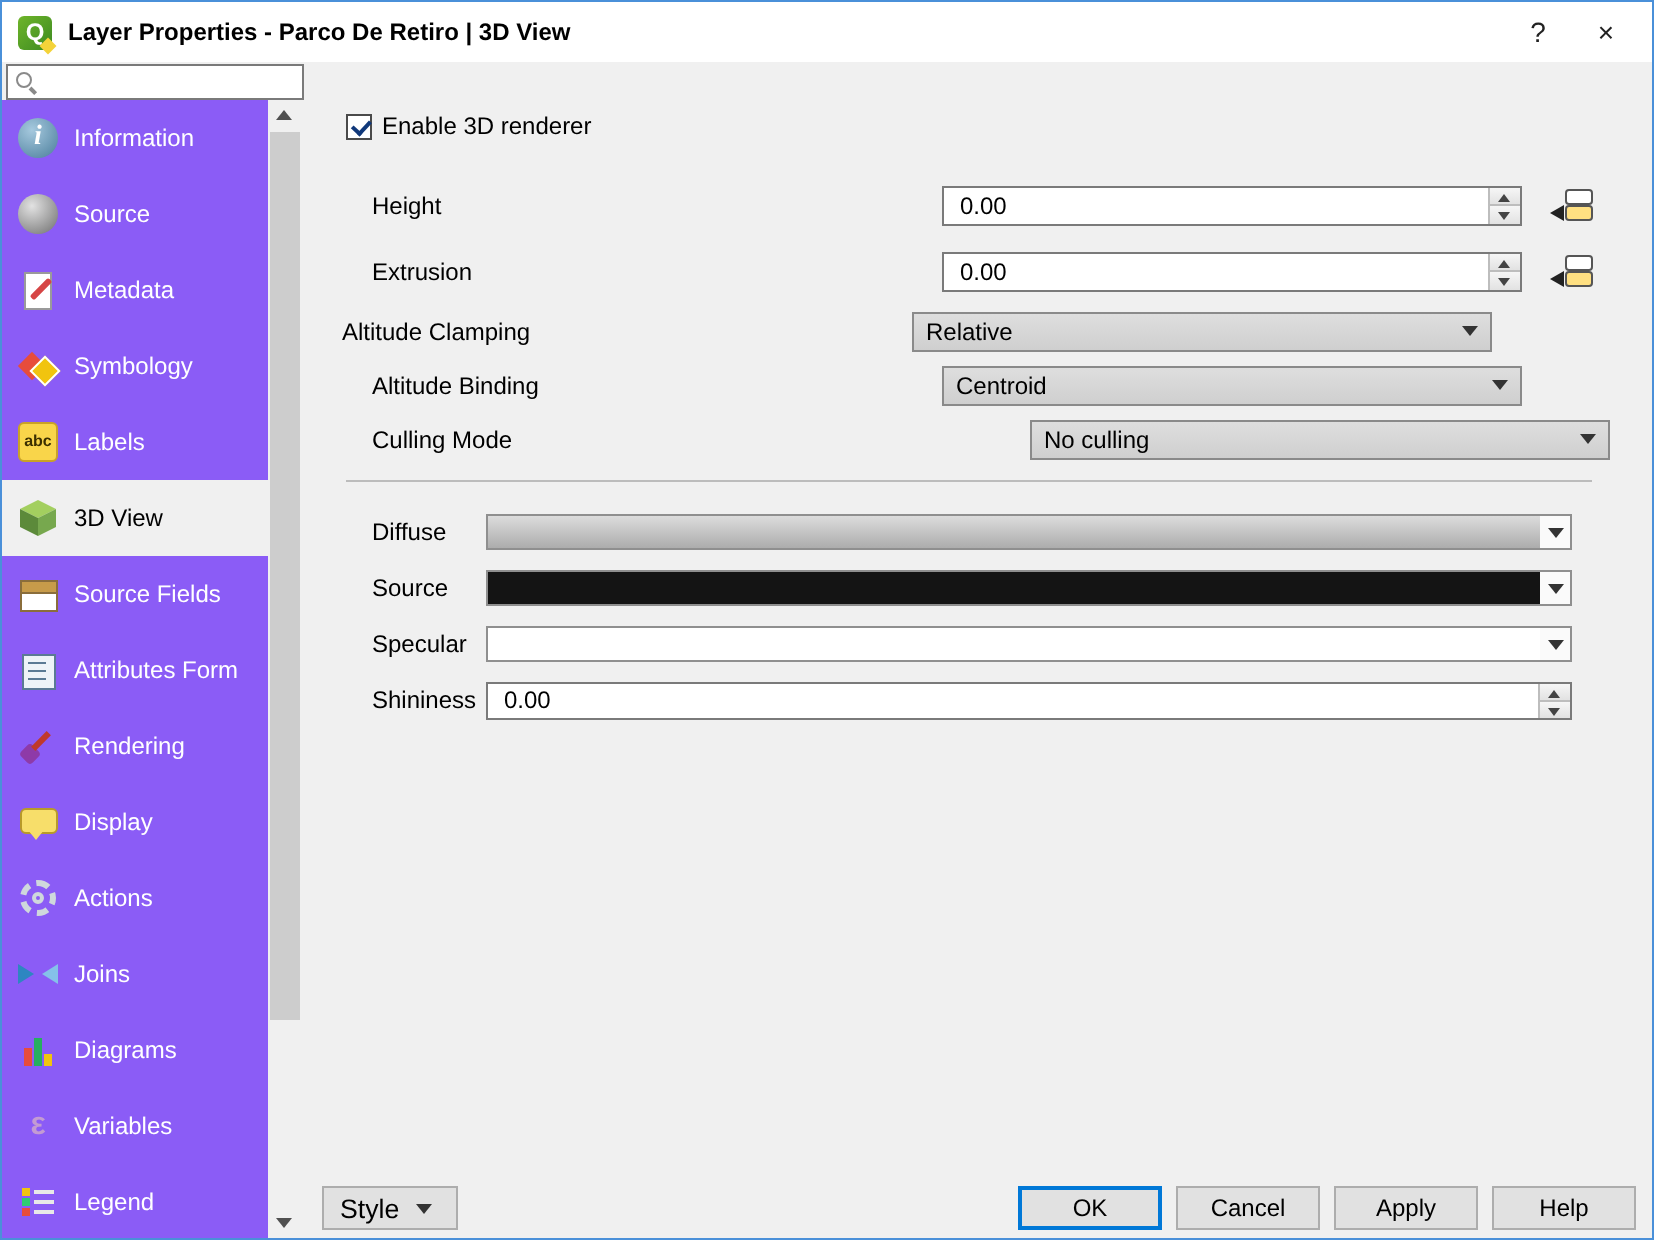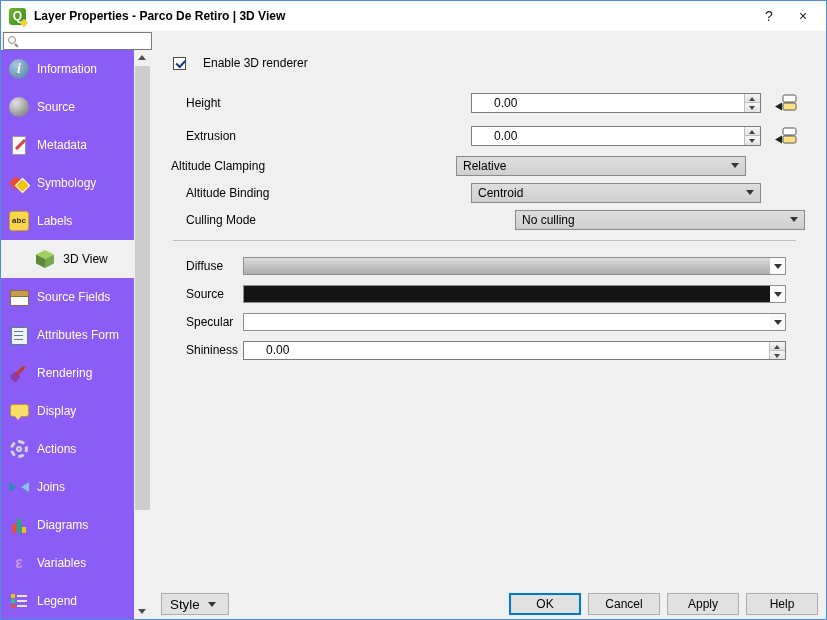--- a/index.html
+++ b/index.html
@@ -19,21 +19,21 @@
   .searchbox { position:absolute; left:2px; top:31px; width:149px; height:18px; background:#fff; border:1px solid #7a7a7a; display:flex; align-items:center; }
   .search-icon { width:11px; height:11px; position:relative; margin:0 3px 0 4px; flex:0 0 11px; }
   .search-icon::before { content:""; position:absolute; left:0; top:0; width:6px; height:6px; border:1.5px solid #8a8a8a; border-radius:50%; }
   .search-icon::after { content:""; position:absolute; left:7px; top:7px; width:4px; height:2px; background:#8a8a8a; transform:rotate(45deg); transform-origin:left center; }
   .search-input { flex:1; min-width:0; border:none; outline:none; height:100%; font:inherit; padding:0 2px; background:transparent; }
 
   
   .sidebar { position:absolute; left:0; top:49px; width:150px; bottom:0; background:#8b5cf6; overflow:hidden; }
   .sb-items { position:absolute; left:0; top:0; width:133px; }
   .sb-item { height:38px; display:flex; align-items:center; padding-left:8px; color:#fff; cursor:default; }
-  .sb-item.sel { background:#f0f0f0; color:#000;justify-content:center; }
+  .sb-item.sel { background:#f0f0f0; color:#000; }
   .sb-label { margin-left:8px; white-space:nowrap; }
 
   .icn { width:20px; height:20px; flex:0 0 20px; position:relative; display:inline-block; }
   .i-info { background:radial-gradient(circle at 35% 30%, #a6c9de, #4a7d9b); border-radius:50%; }
   .i-info::after { content:"i"; position:absolute; inset:0; color:#fff; font-family:"Liberation Serif",serif; font-style:italic; font-weight:bold; font-size:14px; text-align:center; line-height:20px; }
   .i-source { background:radial-gradient(circle at 35% 30%, #e2e2e2, #6d6d6d); border-radius:50%; }
   .i-meta::before { content:""; position:absolute; left:3px; top:1px; width:12px; height:17px; background:#fff; border:1px solid #9a9a9a; }
   .i-meta::after { content:""; position:absolute; left:5px; top:8px; width:13px; height:3px; background:#d64545; border-radius:1px; transform:rotate(-45deg); }
   .i-symb::before { content:""; position:absolute; left:2px; top:5px; width:10px; height:10px; transform:rotate(45deg); background:#e74c3c; }
   .i-symb::after { content:""; position:absolute; left:8px; top:7px; width:9px; height:9px; transform:rotate(45deg); background:#f1c40f; border:1px solid #fff; }
@@ -63,32 +63,32 @@
   .scroll-btn::after { content:""; position:absolute; left:4px; width:0; height:0; border-left:4px solid transparent; border-right:4px solid transparent; }
   .scroll-btn.up::after { top:5px; border-bottom:5px solid #505050; }
   .scroll-btn.down::after { bottom:5px; border-top:5px solid #505050; }
   .scroll-thumb { position:absolute; left:1px; right:1px; top:16px; height:78%; background:#cdcdcd; }
 
   
   .content { position:absolute; left:152px; top:31px; right:0; bottom:34px; overflow:hidden; }
   .cbrow { display:flex; align-items:center; margin:24px 0 0 20px; }
   .checkbox { width:13px; height:13px; background:#fff; border:1px solid #4a4a4a; position:relative; flex:0 0 13px; }
   .checkbox::after { content:""; position:absolute; left:1.5px; top:2px; width:7px; height:3.5px; border-left:2px solid #10387a; border-bottom:2px solid #10387a; transform:rotate(-47deg); }
-  .cb-label { margin-left:17px; }
+  .cb-label { margin-left:5px; }
 
   .frow { display:flex; align-items:center; margin-left:33px; height:21px; }
   .r-height { margin-top:22px; }
   .r-extr { margin-top:12px; }
   .r-clamp { margin-top:9px;margin-left:18px; }
   .r-bind { margin-top:6px; }
   .r-cull { margin-top:6px;gap:44px; }
   .flabel { width:285px; flex:0 0 285px; }
 
   .spin { width:290px; height:20px; background:#fff; border:1px solid #7a7a7a; display:flex; }
-  .spin-input { flex:1; min-width:0; border:none; outline:none; font:inherit; padding:0 8px;margin-left:14px; }
+  .spin-input { flex:1; min-width:0; border:none; outline:none; font:inherit; padding:0 8px; }
   .spin-btns { width:16px; flex:0 0 16px; border-left:1px solid #bdbdbd; display:flex; flex-direction:column; }
   .spin-b { flex:1; background:linear-gradient(#f6f6f6,#e2e2e2); position:relative; }
   .spin-b.spin-up { border-bottom:1px solid #bdbdbd; }
   .spin-b::after { content:""; position:absolute; left:4px; width:0; height:0; border-left:3px solid transparent; border-right:3px solid transparent; }
   .spin-up::after { top:3px; border-bottom:4px solid #444; }
   .spin-dn::after { top:3px; border-top:4px solid #444; }
 
   .override { margin-left:12px; background:none; border:none; padding:0; cursor:default; line-height:0; }
 
   .combo { width:290px; height:20px; background:linear-gradient(#dedede,#cfcfcf); border:1px solid #8a8a8a; display:flex; align-items:center; padding-left:6px; }

